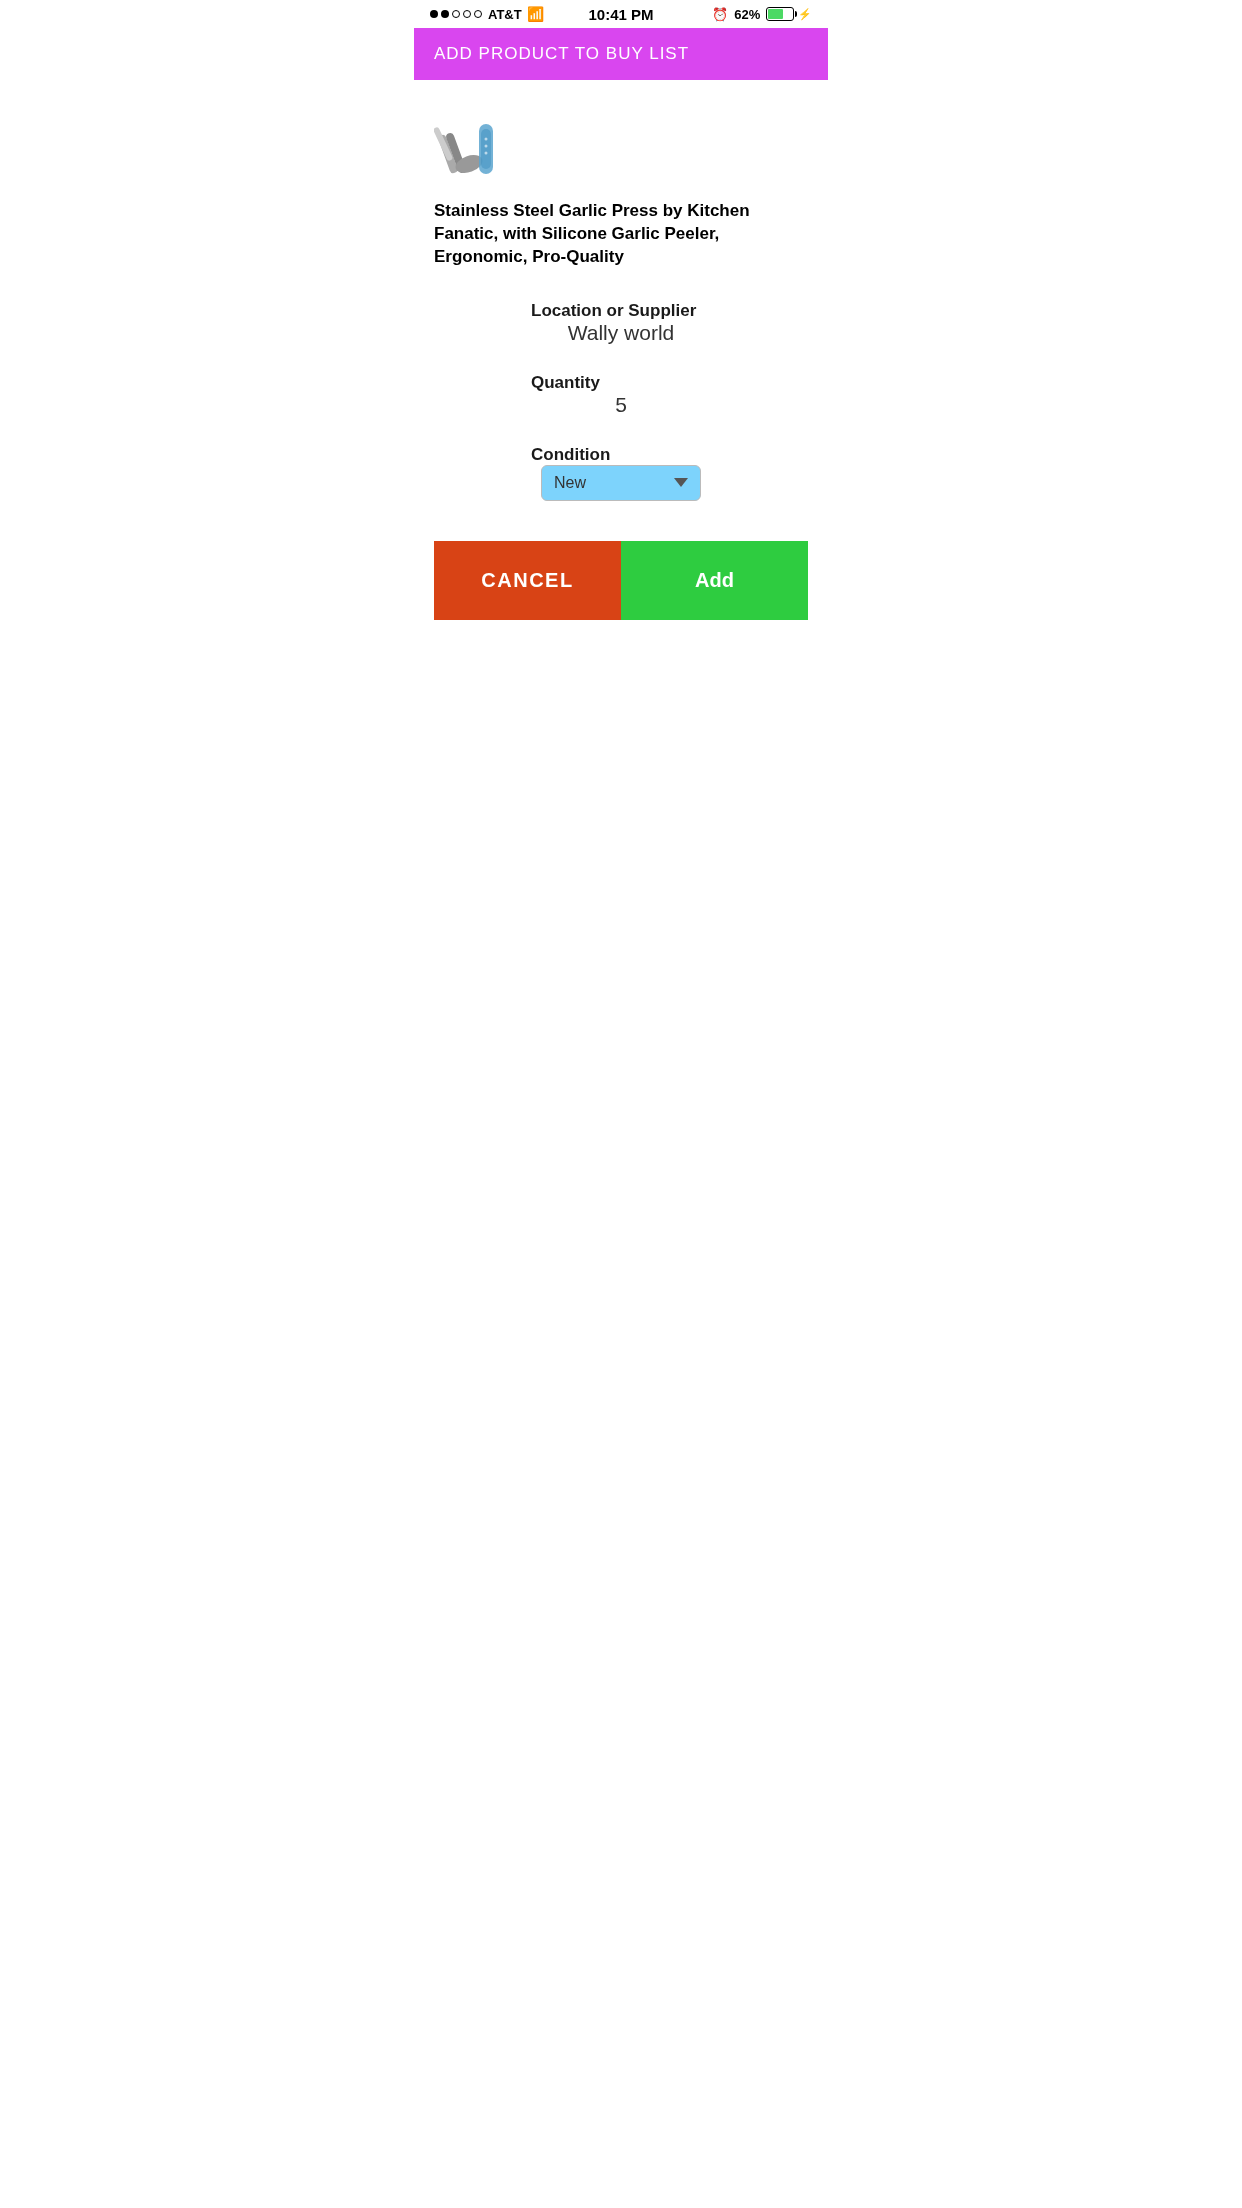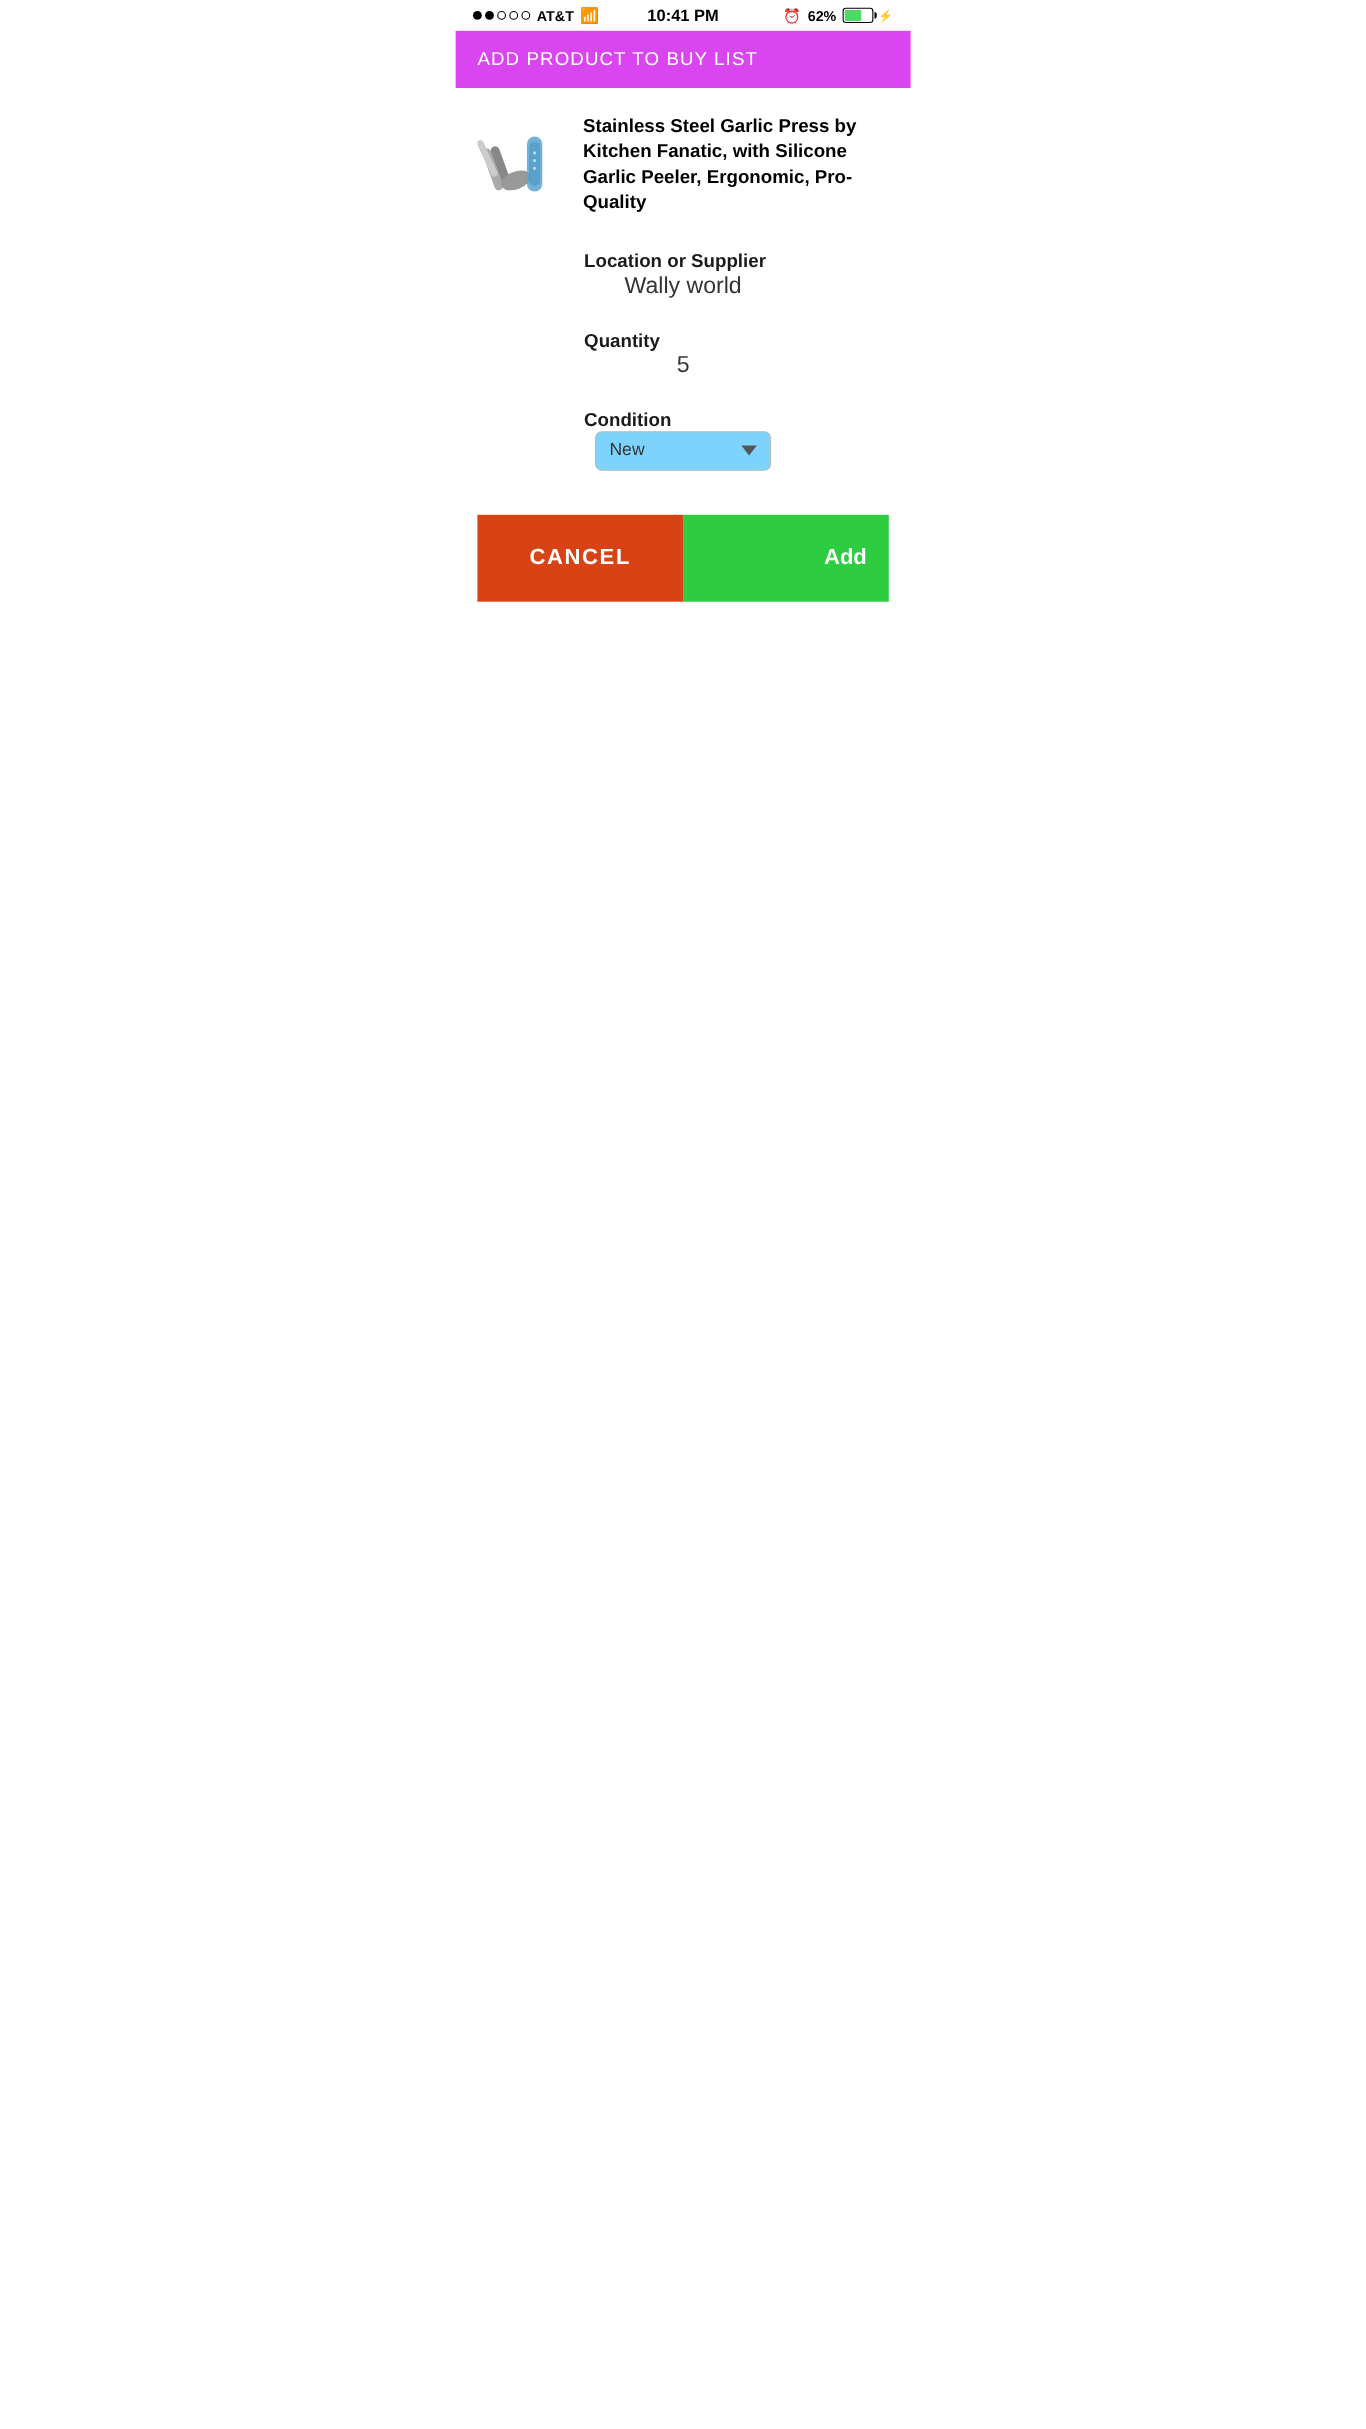--- a/index.html
+++ b/index.html
@@ -144,20 +144,21 @@
     .content {
       padding: 24px 20px;
     }
 
     
     .product-row {
       display: flex;
       align-items: flex-start;
       gap: 16px;
       margin-bottom: 32px;
+      flex-direction: column;
     }
 
     .product-image-container {
       width: 80px;
       height: 80px;
       flex-shrink: 0;
       display: flex;
       align-items: center;
       justify-content: center;
     }
@@ -249,21 +250,21 @@
 
     .btn-add {
       flex: 1;
       background: #2ECC40;
       color: #fff;
       border: none;
       padding: 28px 20px;
       font-size: 20px;
       font-weight: 600;
       cursor: pointer;
-      text-align: right;
+      text-align: center;
     }
   </style>
 </head>
 <body>
 
 <div class="status-bar">
   <div class="status-left">
     <div class="signal-dots">
       <div class="dot"></div>
       <div class="dot"></div>

